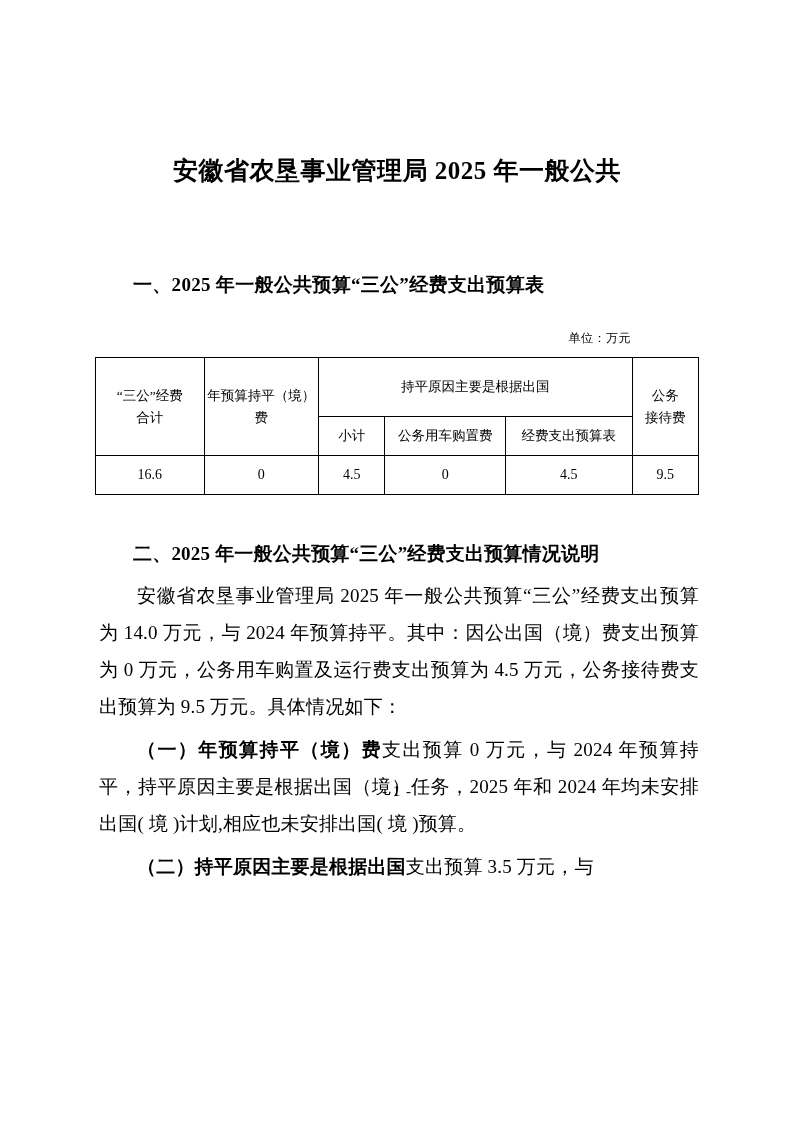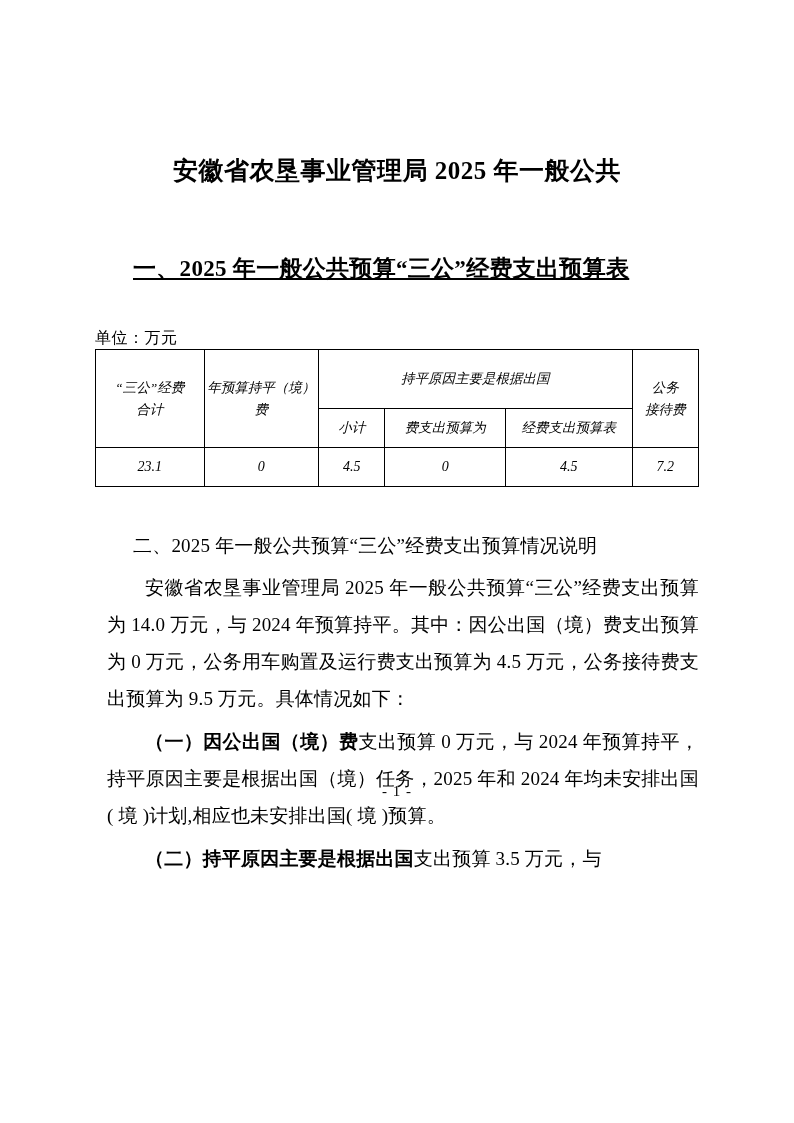--- a/index.html
+++ b/index.html
@@ -29,40 +29,39 @@
     font-size: 25px;
     font-weight: bold;
     line-height: 42px;
     letter-spacing: 0.5px;
     margin: 0 30px;
   }
   .doc-title .line2 {
     display: block;
   }
   .section-heading {
-    font-size: 23px;
+    font-size: 19px;
     font-weight: bold;
     line-height: 34px;
-    margin-top: 60px;
+    margin-top: 76px;
     text-indent: 38px;
     letter-spacing: 0.3px;
-    text-decoration: underline;
   }
   .unit-line {
-    text-align: left;
-    font-size: 16px;
-    margin-top: 42px;
+    text-align: right;
+    font-size: 12px;
+    margin-top: 28px;
     padding-right: 68px;
     letter-spacing: 0.5px;
   }
   table.budget {
     border-collapse: collapse;
     width: 100%;
+    margin-top: 10px;
     table-layout: fixed;
-    font-style: italic;
   }
   table.budget td {
     border: 1px solid #000000;
     text-align: center;
     vertical-align: middle;
     font-size: 13.5px;
     line-height: 22px;
     padding: 3px 2px;
   }
   table.budget td.hdr {
@@ -76,30 +75,30 @@
   }
   table.budget tr.value-row td {
     height: 32px;
     font-size: 14px;
   }
   .hdr-2line span {
     display: block;
   }
   .section-heading-2 {
     font-size: 19px;
-    font-weight: normal;
+    font-weight: bold;
     line-height: 34px;
     margin-top: 42px;
     text-indent: 38px;
     letter-spacing: 0.2px;
   }
   p.body-par {
     font-size: 19px;
     line-height: 37px;
-    margin: 6px 0 0 12px;
+    margin: 6px 0 0 4px;
     text-indent: 38px;
     text-align: justify;
     text-justify: inter-ideograph;
     letter-spacing: 0.2px;
   }
   p.body-par b {
     font-weight: bold;
   }
   .page-number {
     position: absolute;
@@ -141,37 +140,37 @@
         </td>
         <td class="hdr" rowspan="2">年预算持平（境）费</td>
         <td class="hdr" colspan="3">持平原因主要是根据出国</td>
         <td class="hdr hdr-2line" rowspan="2">
           <span>公务</span>
           <span>接待费</span>
         </td>
       </tr>
       <tr class="head-row-2">
         <td class="hdr">小计</td>
-        <td class="hdr">费支出预算为</td>
+        <td class="hdr">公务用车购置费</td>
         <td class="hdr">经费支出预算表</td>
       </tr>
       <tr class="value-row">
-        <td>23.1</td>
+        <td>16.6</td>
         <td>0</td>
         <td>4.5</td>
         <td>0</td>
         <td>4.5</td>
-        <td>7.2</td>
+        <td>9.5</td>
       </tr>
     </tbody>
   </table>
 
   <div class="section-heading-2">二、2025 年一般公共预算“三公”经费支出预算情况说明</div>
 
   <p class="body-par">安徽省农垦事业管理局 2025 年一般公共预算“三公”经费支出预算为 14.0 万元，与 2024 年预算持平。其中：因公出国（境）费支出预算为 0 万元，公务用车购置及运行费支出预算为 4.5 万元，公务接待费支出预算为 9.5 万元。具体情况如下：</p>
 
-  <p class="body-par"><b>（一）因公出国（境）费</b><span>支出预算 0 万元，与 2024 年预算持平，持平原因主要是根据出国（境）任务，2025 年和 2024 年均未安排出国( 境 )计划,相应也未安排出国( 境 )预算。</span></p>
+  <p class="body-par"><b>（一）年预算持平（境）费</b><span>支出预算 0 万元，与 2024 年预算持平，持平原因主要是根据出国（境）任务，2025 年和 2024 年均未安排出国( 境 )计划,相应也未安排出国( 境 )预算。</span></p>
 
   <p class="body-par"><b>（二）持平原因主要是根据出国</b><span>支出预算 3.5 万元，与</span></p>
 
   <div class="page-number">- 1 -</div>
 
 </div>
 
 </body></html>

